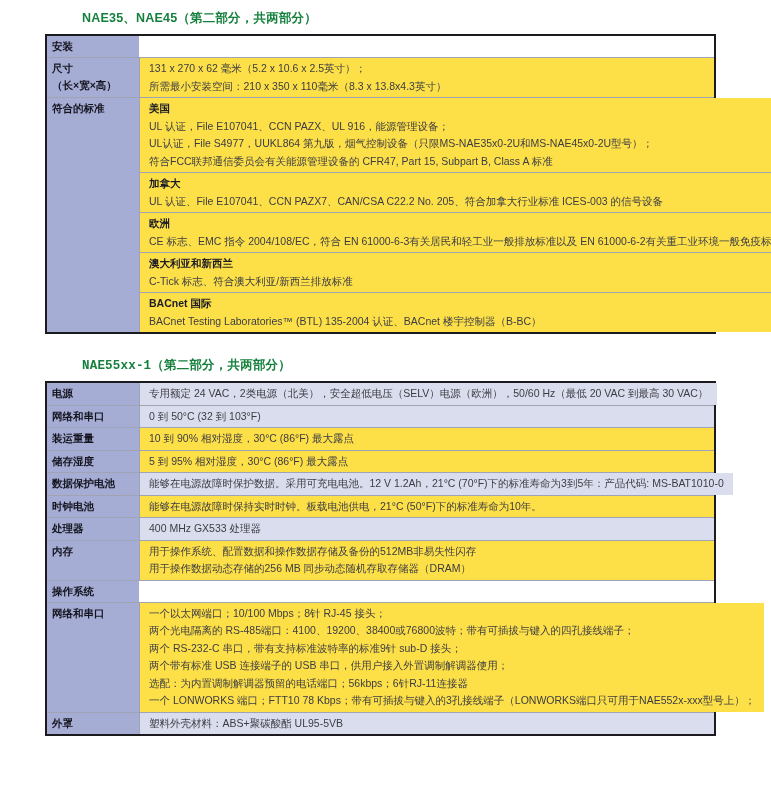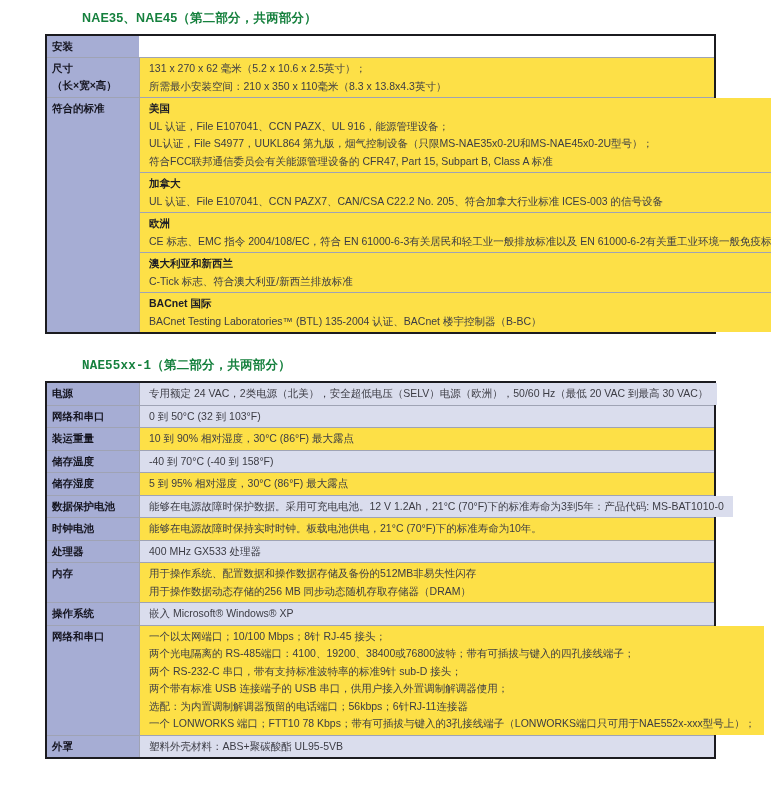--- a/index.html
+++ b/index.html
@@ -107,30 +107,20 @@
       <div class="row">
         <div class="label-cell">
           <div class="label-line">装运重量</div>
         </div>
         <div class="value-cell">
           <div class="group">
             <div class="line">10 到 90% 相对湿度，30°C (86°F) 最大露点</div>
           </div>
         </div>
       </div>
-      <div class="row stripe">
-        <div class="label-cell">
-          <div class="label-line">储存温度</div>
-        </div>
-        <div class="value-cell">
-          <div class="group">
-            <div class="line">-40 到 70°C (-40 到 158°F)</div>
-          </div>
-        </div>
-      </div>
       <div class="row">
         <div class="label-cell">
           <div class="label-line">储存湿度</div>
         </div>
         <div class="value-cell">
           <div class="group">
             <div class="line">5 到 95% 相对湿度，30°C (86°F) 最大露点</div>
           </div>
         </div>
       </div>
@@ -143,21 +133,21 @@
             <div class="line">能够在电源故障时保护数据。采用可充电电池。12 V 1.2Ah，21°C (70°F)下的标准寿命为3到5年：产品代码: MS-BAT1010-0</div>
           </div>
         </div>
       </div>
       <div class="row">
         <div class="label-cell">
           <div class="label-line">时钟电池</div>
         </div>
         <div class="value-cell">
           <div class="group">
-            <div class="line">能够在电源故障时保持实时时钟。板载电池供电，21°C (70°F)下的标准寿命为10年。</div>
+            <div class="line">能够在电源故障时保持实时时钟。板载电池供电，21°C (50°F)下的标准寿命为10年。</div>
           </div>
         </div>
       </div>
       <div class="row stripe">
         <div class="label-cell">
           <div class="label-line">处理器</div>
         </div>
         <div class="value-cell">
           <div class="group">
             <div class="line">400 MHz GX533 处理器</div>
@@ -171,25 +161,20 @@
         <div class="value-cell">
           <div class="group">
             <div class="line">用于操作系统、配置数据和操作数据存储及备份的512MB非易失性闪存</div>
             <div class="line">用于操作数据动态存储的256 MB 同步动态随机存取存储器（DRAM）</div>
           </div>
         </div>
       </div>
       <div class="row stripe">
         <div class="label-cell">
           <div class="label-line">操作系统</div>
-        </div>
-        <div class="value-cell">
-          <div class="group">
-            <div class="line">嵌入 Microsoft® Windows® XP</div>
-          </div>
         </div>
       </div>
       <div class="row">
         <div class="label-cell">
           <div class="label-line">网络和串口</div>
         </div>
         <div class="value-cell">
           <div class="group">
             <div class="line">一个以太网端口；10/100 Mbps；8针 RJ-45 接头；</div>
             <div class="line">两个光电隔离的 RS-485端口：4100、19200、38400或76800波特；带有可插拔与键入的四孔接线端子；</div>

